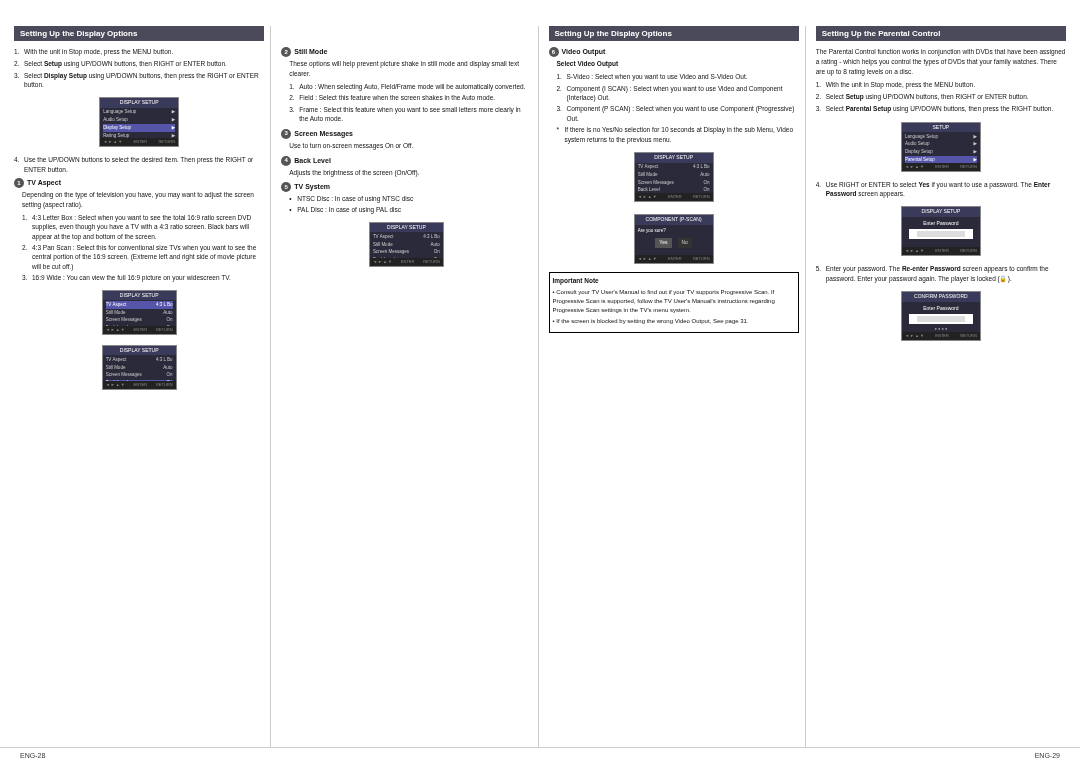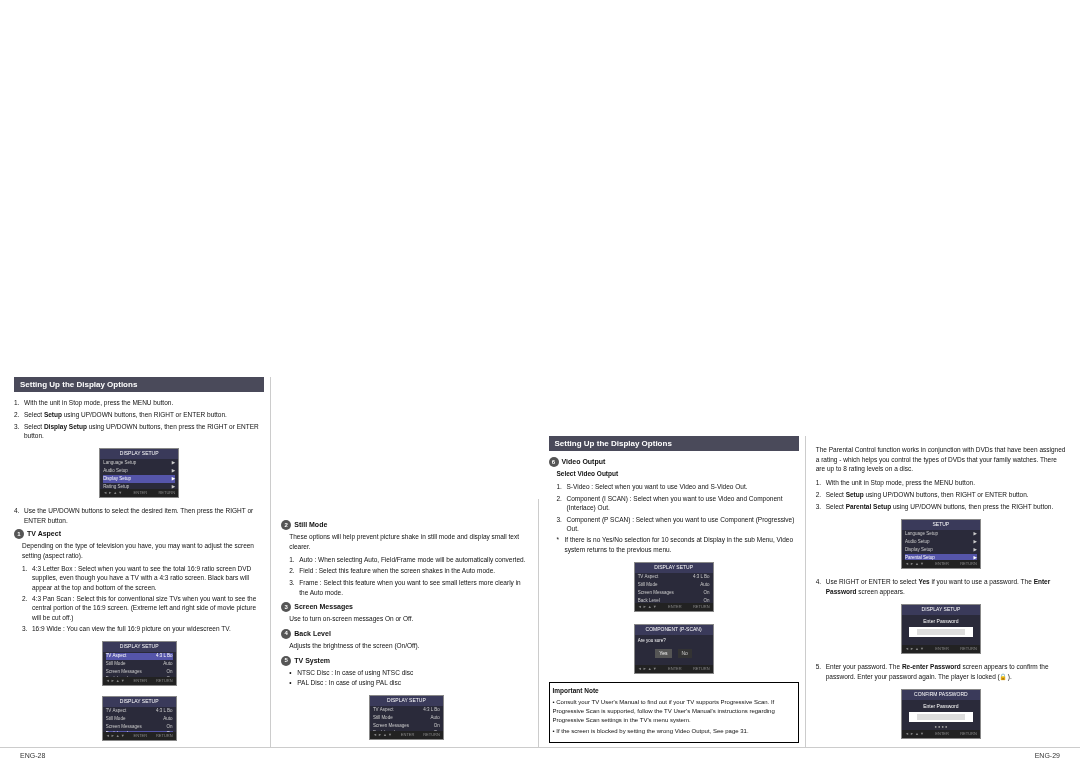--- a/index.html
+++ b/index.html
@@ -16,23 +16,22 @@
       width: 1080px;
       height: 763px;
       background: #fff;
       display: flex;
       flex-direction: column;
     }
     .content-area {
       display: flex;
       flex-direction: row;
       flex: 1;
-      padding: 10px 8px 0 8px;
+      padding: 26px 8px 0 8px;
       gap: 4px;
-      align-items: flex-end;
     }
     .column {
       flex: 1;
       padding: 0 6px;
       border-right: 1px solid #ccc;
     }
     .column:last-child {
       border-right: none;
     }
     .section-header {
@@ -514,20 +513,21 @@
 
         <div class="important-note">
           <div class="important-note-title">Important Note</div>
           <p style="margin-bottom:2px;">• Consult your TV User's Manual to find out if your TV supports Progressive Scan. If Progressive Scan is supported, follow the TV User's Manual's instructions regarding Progressive Scan settings in the TV's menu system.</p>
           <p>• If the screen is blocked by setting the wrong Video Output, See page 31.</p>
         </div>
       </div>
     </div>
 
     <div class="column">
+      <div class="section-header">Setting Up the Parental Control</div>
 
       <div class="body-text">
         <p style="margin-bottom:4px;">The Parental Control function works in conjunction with DVDs that have been assigned a rating - which helps you control the types of DVDs that your family watches. There are up to 8 rating levels on a disc.</p>
 
         <div class="numbered-item">
           <span class="num">1.</span>
           <span class="text">With the unit in Stop mode, press the MENU button.</span>
         </div>
         <div class="numbered-item">
           <span class="num">2.</span>

